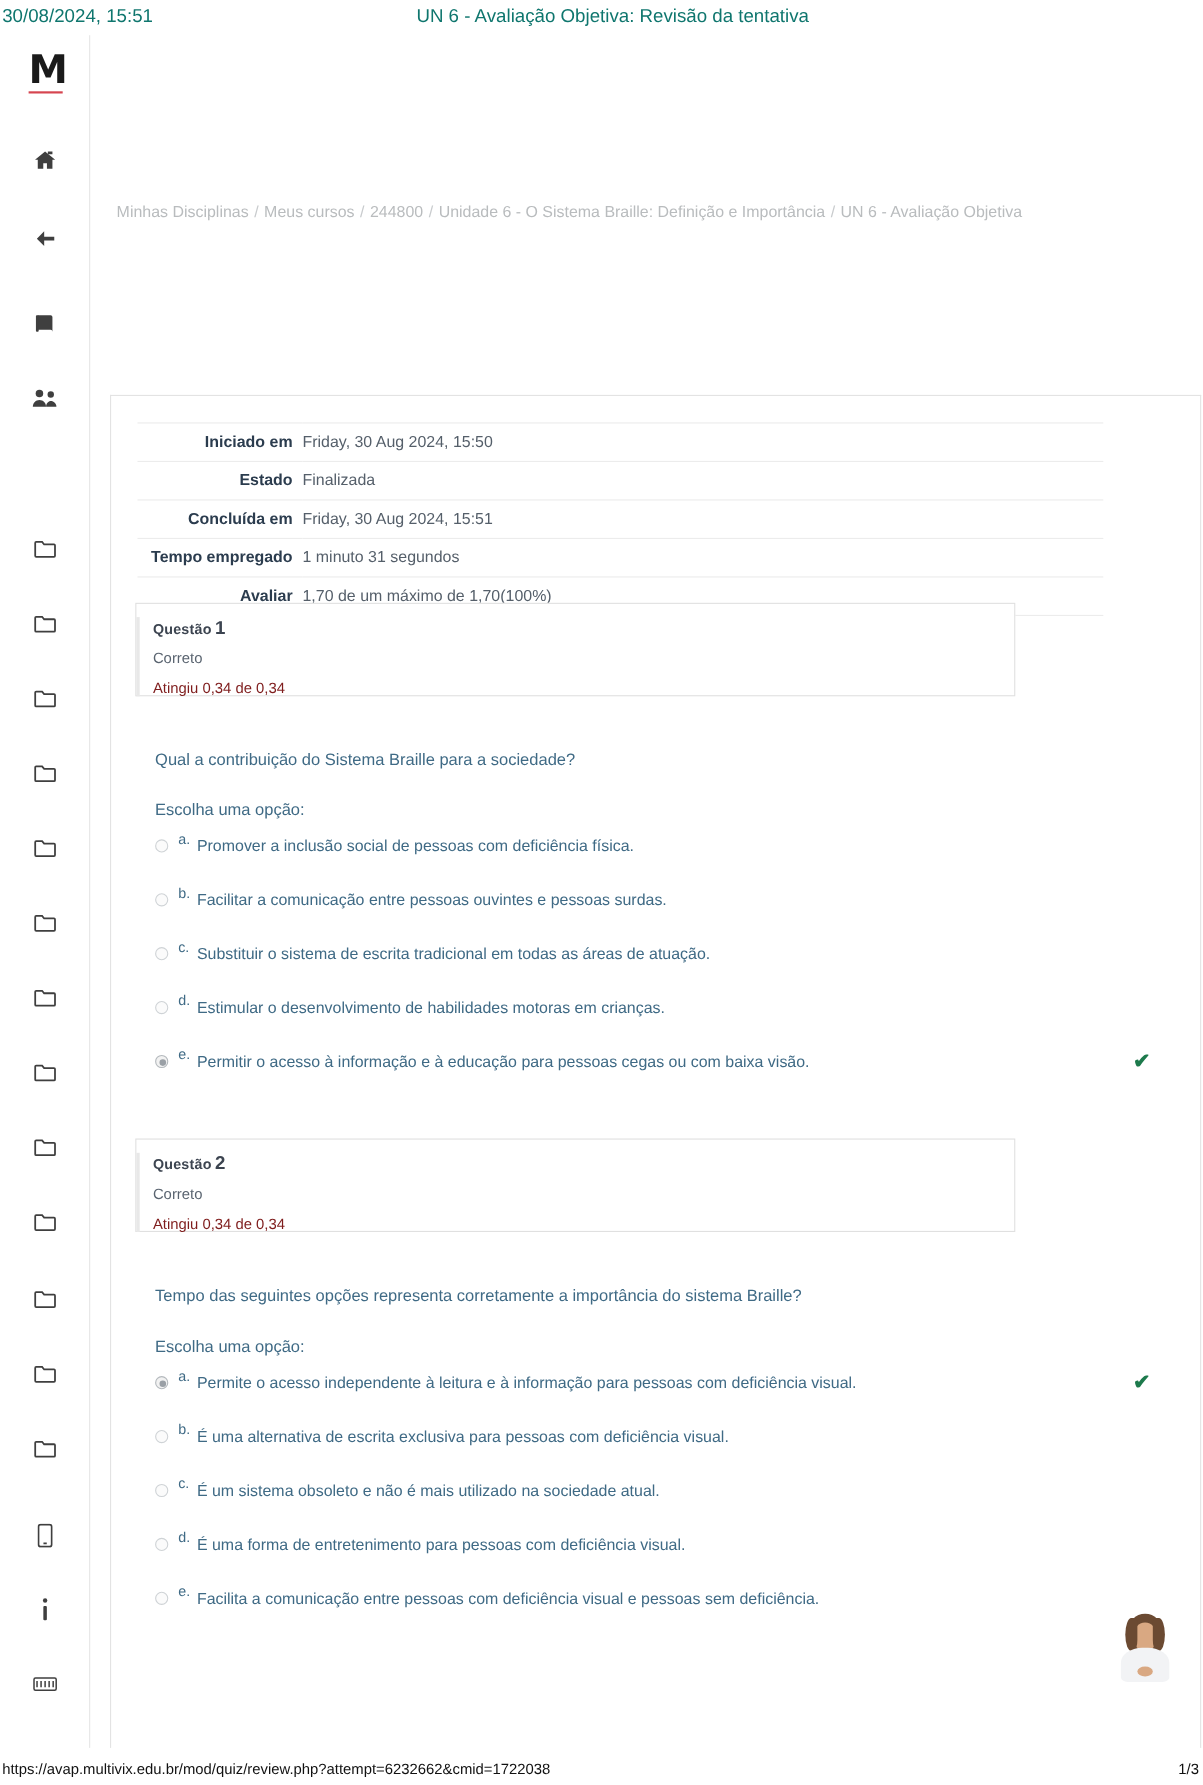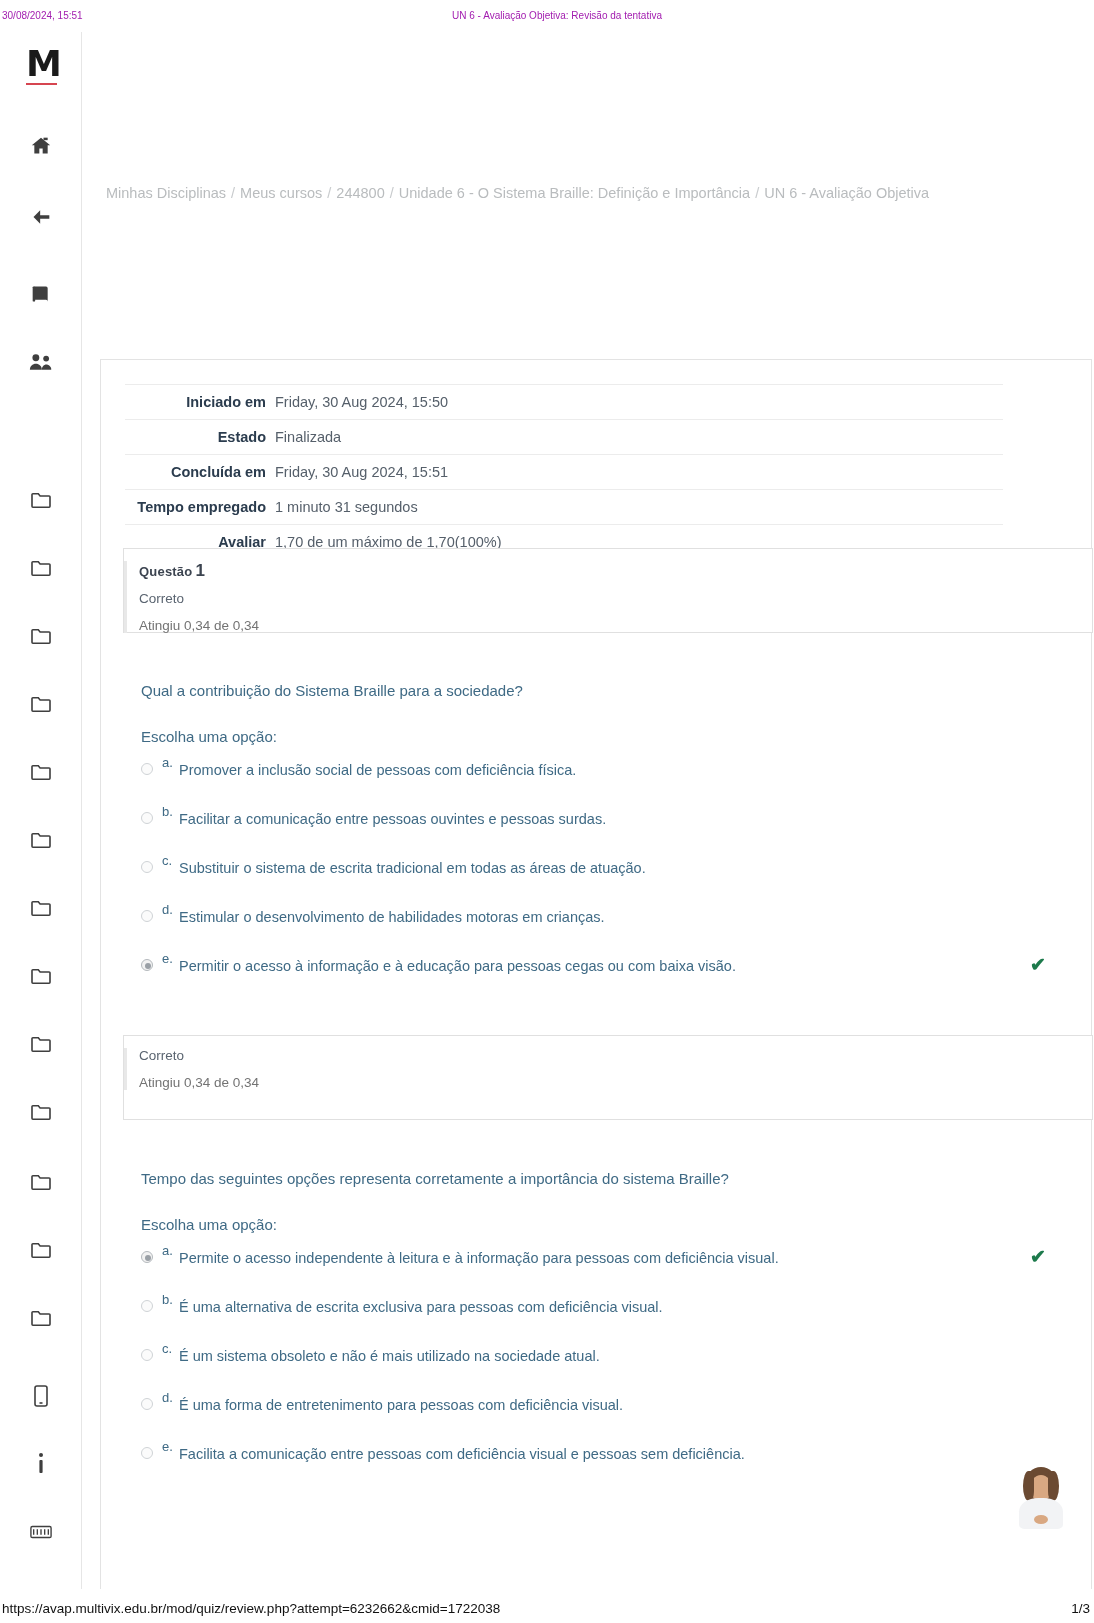--- a/index.html
+++ b/index.html
@@ -17,22 +17,22 @@
     overflow: hidden;
   }
 
   
   .print-header {
     position: absolute;
     top: 0; left: 0; right: 0;
     height: 30px;
     display: flex;
     align-items: center;
-    font-size: 10px;
-    color: #a21caf;
+    font-size: 17px;
+    color: #0f766e;
   }
   .print-header .ph-left {
     position: absolute;
     left: 2px;
     white-space: nowrap;
   }
   .print-header .ph-center {
     position: absolute;
     left: 0; right: 0;
     text-align: center;
@@ -171,21 +171,21 @@
     color: #555f6a;
     padding: 6px 0 6px 0;
     font-weight: normal;
     line-height: 22px;
   }
 
   
   .qbox {
     position: absolute;
     left: 22px;
-    width: 970px;
+    width: 800px;
     border: 1px solid #e0e0e0;
     background: #fff;
     padding: 12px 14px 12px 12px;
   }
   .qbox .qinfo {
     border-left: 3px solid #e8e8e8;
     margin-left: -12px;
     padding-left: 12px;
   }
   .q-num {
@@ -200,21 +200,21 @@
     font-weight: bold;
     padding-left: 3px;
   }
   .q-state {
     font-size: 13.5px;
     color: #5a6470;
     margin-bottom: 12px;
   }
   .q-mark {
     font-size: 13.5px;
-    color: #737373;
+    color: #7f1d1d;
   }
 
   .qbody {
     position: absolute;
     left: 40px;
     width: 880px;
   }
   .qtext {
     font-size: 15px;
     color: #3f6a85;
@@ -508,20 +508,21 @@
           <span class="opt-letter">e.</span>
           <span class="opt-text">Permitir o acesso à informação e à educação para pessoas cegas ou com baixa visão.</span>
           <span class="tick">✔</span>
         </div>
 
       </div>
     </div>
 
     <div class="qbox" style="top:675px; height:85px;">
       <div class="qinfo">
+        <div class="q-num"><span>Questão</span><span class="big">2</span></div>
         <div class="q-state">Correto</div>
         <div class="q-mark">Atingiu 0,34 de 0,34</div>
       </div>
     </div>
 
     <div class="qbody" style="top:808px;">
       <div class="qtext">Tempo das seguintes opções representa corretamente a importância do sistema Braille?</div>
       <div class="answer-label">Escolha uma opção:</div>
       <div class="options">
 

